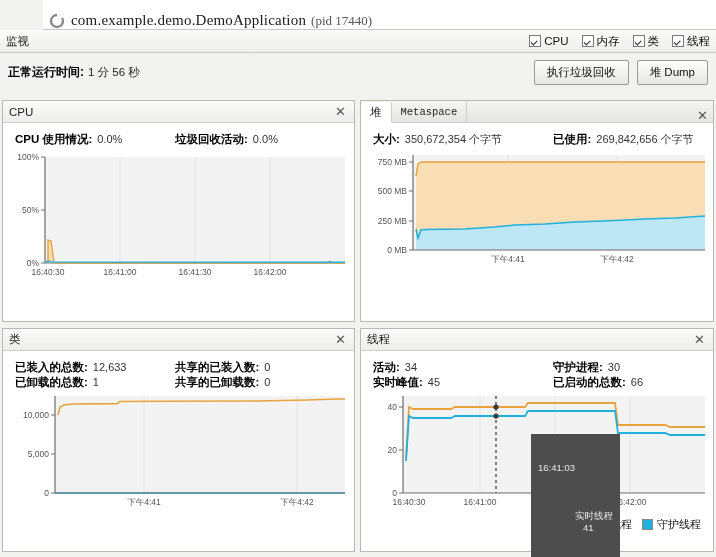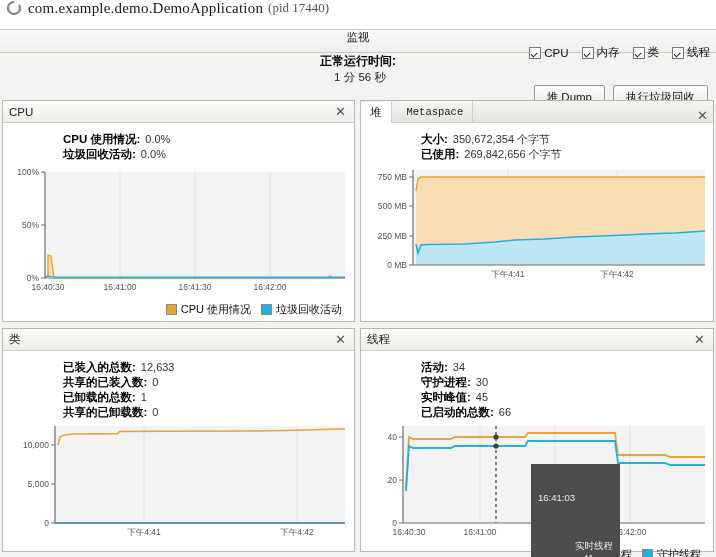--- a/index.html
+++ b/index.html
@@ -5,42 +5,42 @@
   html,body{margin:0;padding:0;}
   body{
     width:716px;height:557px;overflow:hidden;
     background:#ffffff;
     font-family:"Liberation Sans","DejaVu Sans",sans-serif;
     font-size:11px;color:#000;
   }
   .app{position:relative;width:716px;height:557px;background:#f2f2f0;}
 
   
-  .titlebar{height:30px;background:#ffffff;display:flex;align-items:flex-start;padding-left:6px;
-            border-bottom:1px solid #c9c9c4;box-sizing:border-box;}
+  .titlebar{height:30px;background:#ffffff;display:flex;align-items:flex-end;padding-left:6px;
+            border-bottom:1px solid #c9c9c4;box-sizing:border-box;margin-left:43px;}
   .title-icon{width:16px;height:16px;margin-right:6px;flex:none;position:relative;}
   .title-icon svg{display:block;}
   .title-text{font-family:"Liberation Serif","DejaVu Serif",serif;font-size:15px;color:#1a1a1a;letter-spacing:.2px;}
   .title-pid{font-family:"Liberation Serif","DejaVu Serif",serif;font-size:13px;color:#555;margin-left:5px;}
 
   
   .toolbar{height:23px;background:linear-gradient(#fbfbfa,#eeeeec);border-bottom:1px solid #c9c9c4;
-           display:flex;align-items:center;box-sizing:border-box;padding:0 6px;flex-direction:column;}
+           display:flex;align-items:center;box-sizing:border-box;padding:0 6px;}
   .toolbar-label{font-size:11.5px;color:#222;}
   .toolbar-right{margin-left:auto;display:flex;align-items:center;gap:13px;}
   .cb{display:flex;align-items:center;gap:3px;cursor:default;}
   .cb .box{width:10px;height:10px;border:1px solid #7a7a7a;background:#fff;position:relative;flex:none;}
   .cb .box:after{content:"";position:absolute;left:1px;top:4px;width:3px;height:1.5px;
     border-left:1.6px solid #222;border-bottom:1.6px solid #222;transform:rotate(-45deg);
     width:5px;height:2.5px;}
   .cb span.lbl{font-size:11.5px;color:#111;}
 
   
   .uptimerow{height:38px;display:flex;align-items:center;padding:0 8px;box-sizing:border-box;
-             background:#f2f2f0;flex-direction:column;}
+             background:#f2f2f0;}
   .uptime-label{font-weight:bold;font-size:12px;color:#000;}
   .uptime-value{font-size:11.5px;color:#222;margin-left:4px;}
   .btns{margin-left:auto;display:flex;gap:8px;}
   .btn{border:1px solid #9a9a95;background:linear-gradient(#fdfdfd,#e6e6e3);
        border-radius:2px;padding:4px 12px;font-size:11.5px;color:#111;cursor:pointer;
        box-shadow:0 1px 0 rgba(255,255,255,.6) inset;}
 
   
   .grid{position:absolute;left:0;top:96px;width:716px;height:461px;}
   .panel{position:absolute;background:#ffffff;border:1px solid #b9b9b4;box-sizing:border-box;}
@@ -51,25 +51,25 @@
 
   .ph{height:22px;background:linear-gradient(#fbfbfa,#ededea);border-bottom:1px solid #cfcfca;
       display:flex;align-items:center;padding:0 6px;box-sizing:border-box;position:relative;}
   .ph-title{font-size:11.5px;color:#222;}
   .ph-close{margin-left:auto;font-size:13px;color:#555;line-height:1;cursor:pointer;padding:0 2px;}
   
   .ph.tabs{padding:0;align-items:flex-end;background:linear-gradient(#f4f4f2,#e4e4e0);}
   .tab{font-size:11.5px;padding:3px 9px 3px 9px;border-right:1px solid #cfcfca;color:#222;cursor:pointer;
        height:21px;box-sizing:border-box;display:flex;align-items:center;}
   .tab.active{background:#ffffff;border-bottom:1px solid #ffffff;margin-bottom:-1px;}
-  .tab.inactive{background:linear-gradient(#f6f6f4,#e3e3df);font-family:"Liberation Mono","DejaVu Sans Mono",monospace;font-size:10.5px;margin-left:6px;}
+  .tab.inactive{background:linear-gradient(#f6f6f4,#e3e3df);font-family:"Liberation Mono","DejaVu Sans Mono",monospace;font-size:10.5px;}
 
   .pbody{padding:6px 4px 2px 4px;}
   .stats{display:flex;flex-wrap:wrap;padding:3px 0 2px 8px;}
-  .stat{display:flex;align-items:baseline;margin-left:48px;}
+  .stat{display:flex;align-items:baseline;}
   .stat .k{font-weight:bold;font-size:11.5px;color:#000;}
   .stat .v{font-size:11px;color:#333;margin-left:5px;}
   .col-a{width:160px;}
   .col-b{width:180px;}
 
   
   .chartwrap{position:relative;margin-top:2px;}
   .chartwrap svg{display:block;}
 
   .legend{display:flex;justify-content:flex-end;align-items:center;gap:10px;padding:1px 8px 0 0;}
@@ -115,22 +115,22 @@
         <span class="box"></span>
         <span class="lbl">线程</span>
       </label>
     </div>
   </div>
 
   <div class="uptimerow">
     <span class="uptime-label">正常运行时间:</span>
     <span class="uptime-value">1 分 56 秒</span>
     <div class="btns">
+      <button class="btn">执行垃圾回收</button>
       <button class="btn">堆 Dump</button>
-      <button class="btn">执行垃圾回收</button>
     </div>
   </div>
 
   <div class="grid">
 
     <div class="panel p-cpu">
       <div class="ph">
         <span class="ph-title">CPU</span>
         <span class="ph-close">✕</span>
       </div>
@@ -175,30 +175,20 @@
 
             <path d="M38,111.3 L41,110 L44,111 L338,111.3" fill="none" stroke="#22B0DD" stroke-width="1.4"></path>
 
             <g font-size="8.5" fill="#555" text-anchor="middle" font-family="Liberation Sans, sans-serif">
               <text x="41" y="124">16:40:30</text>
               <text x="113" y="124">16:41:00</text>
               <text x="188" y="124">16:41:30</text>
               <text x="263" y="124">16:42:00</text>
             </g>
           </svg>
-        </div>
-        <div class="legend">
-          <span class="lg">
-            <span class="sw" style="background:#E8A33D"></span>
-            <span class="txt">CPU 使用情况</span>
-          </span>
-          <span class="lg">
-            <span class="sw" style="background:#22B0DD"></span>
-            <span class="txt">垃圾回收活动</span>
-          </span>
         </div>
       </div>
     </div>
 
     <div class="panel p-heap">
       <div class="ph tabs">
         <div class="tab active">堆</div>
         <div class="tab inactive">Metaspace</div>
         <span class="ph-close" style="margin-left:auto;padding-right:5px;">✕</span>
       </div>

